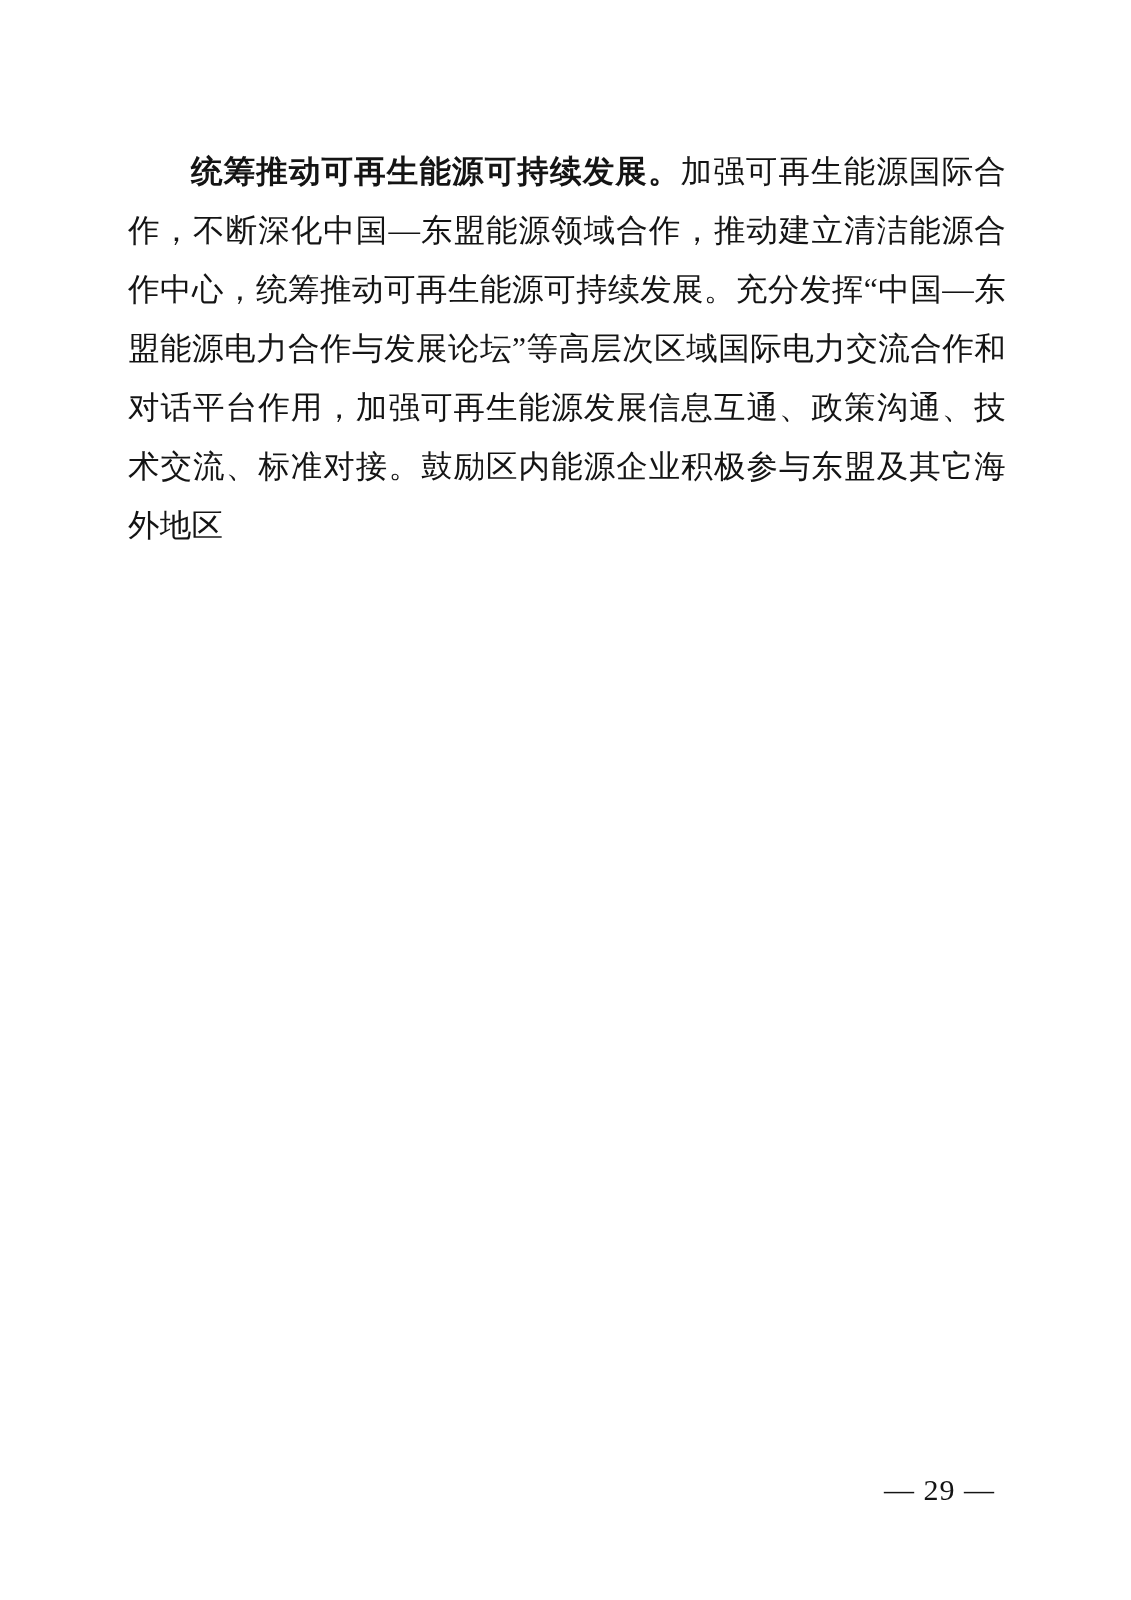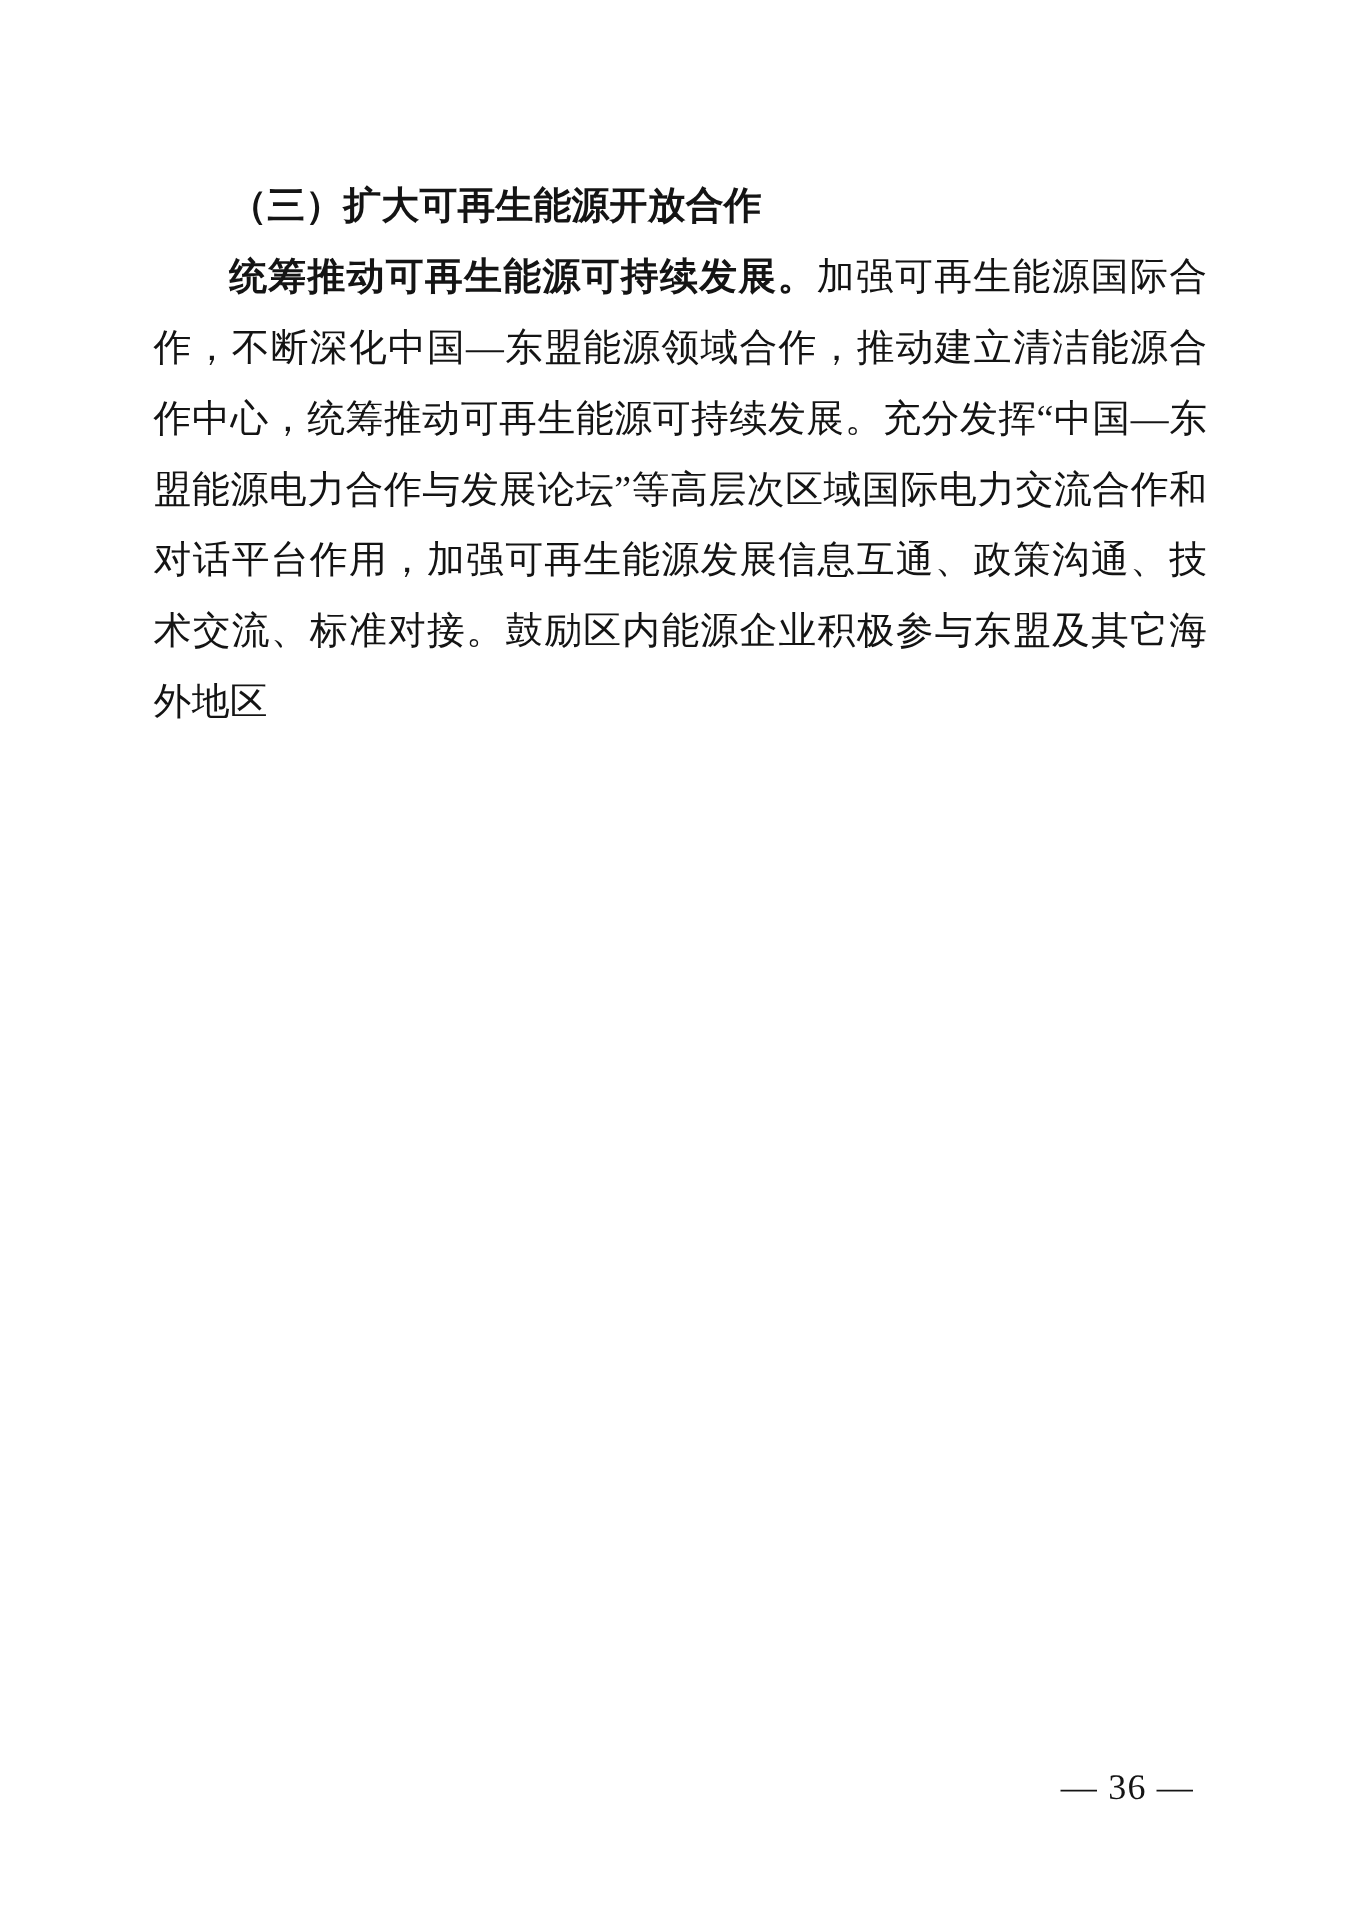--- a/index.html
+++ b/index.html
@@ -52,21 +52,20 @@
     letter-spacing: 1px;
   }
 </style>
 </head>
 <body>
 
 <div class="page">
   <div class="content">
 
 
-    <p class="heading">（三）扩大可再生能源开放合作</p>
 
 
     <p class="body-para"><span class="lead">统筹推动可再生能源可持续发展。</span><span class="para-text">加强可再生能源国际合作，不断深化中国—东盟能源领域合作，推动建立清洁能源合作中心，统筹推动可再生能源可持续发展。充分发挥“中国—东盟能源电力合作与发展论坛”等高层次区域国际电力交流合作和对话平台作用，加强可再生能源发展信息互通、政策沟通、技术交流、标准对接。鼓励区内能源企业积极参与东盟及其它海外地区</span></p>
 
   </div>
 
-  <div class="footer">— 36 —</div>
+  <div class="footer">— 29 —</div>
 </div>
 
 </body></html>

